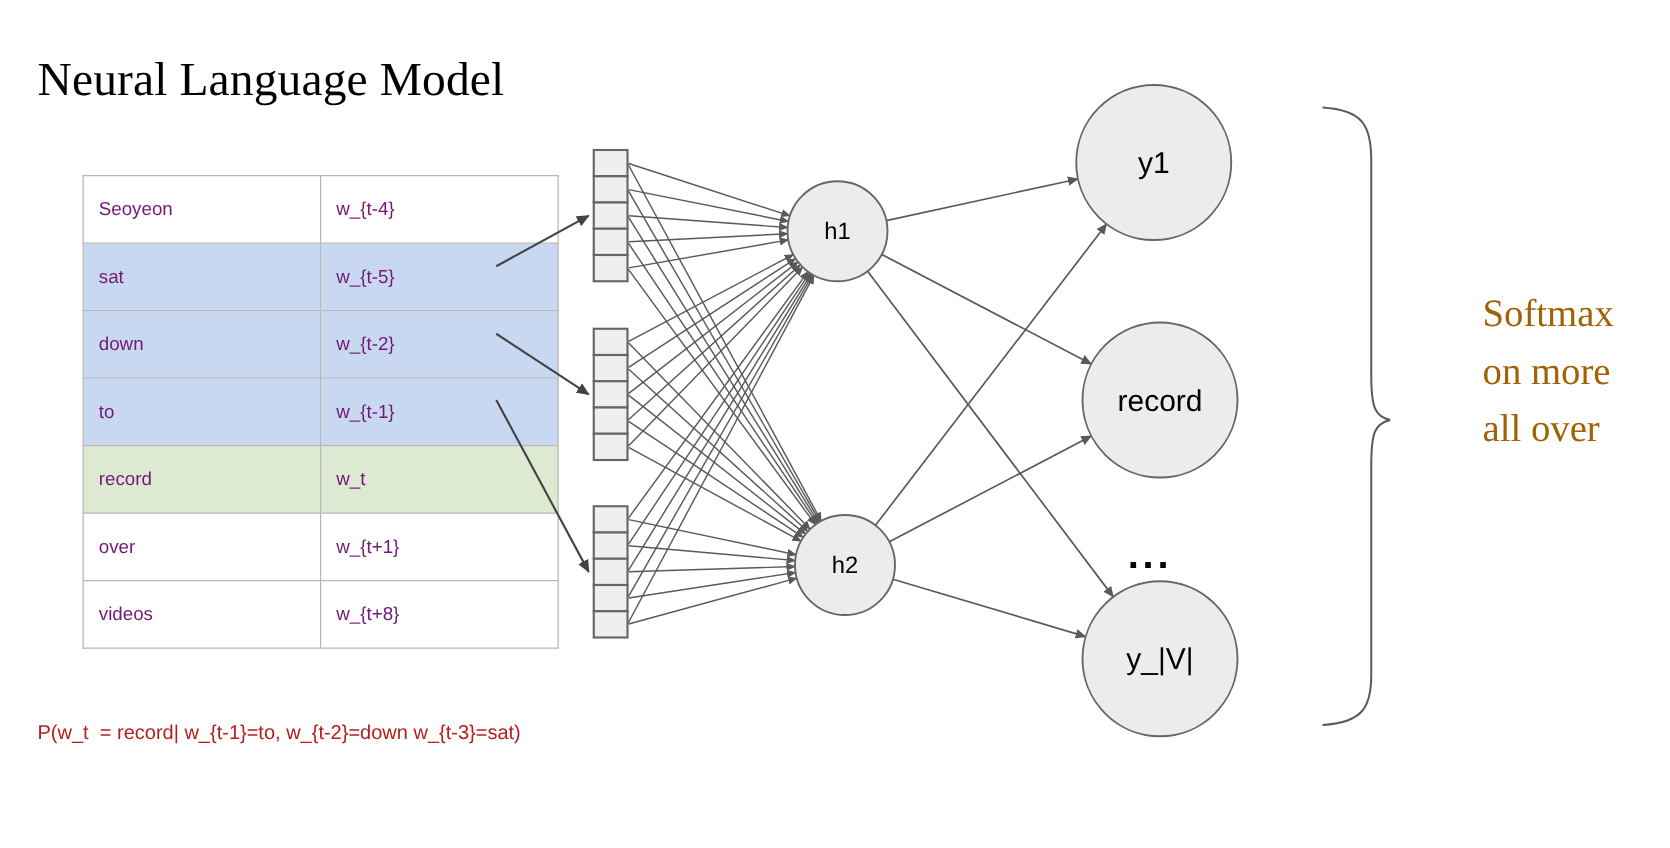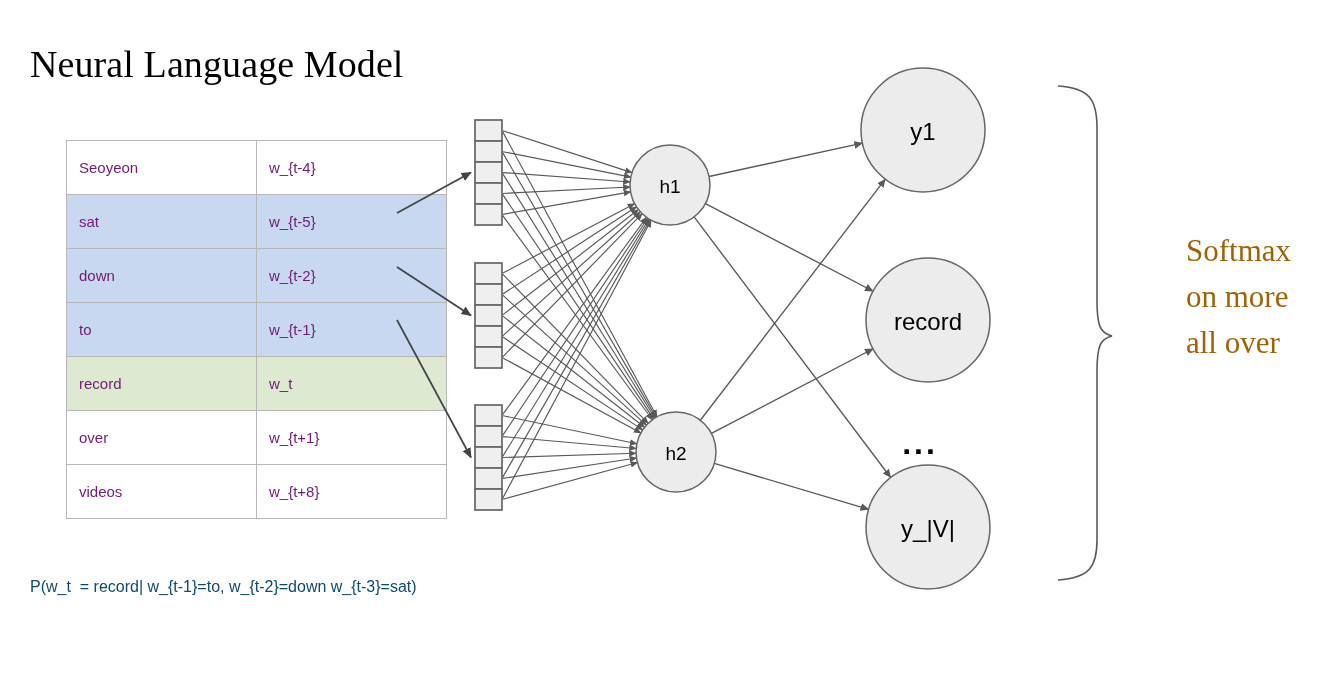--- a/index.html
+++ b/index.html
@@ -122,21 +122,21 @@
   }
   #softmax-note .note-line { display: block; white-space: nowrap; }
 
   
   #prob-caption {
     position: absolute;
     left: 30px;
     top: 578px;
     font-family: "Liberation Sans", sans-serif;
     font-size: 16px;
-    color: #0c4a6e;
+    color: #b91c1c;
     white-space: pre;
   }
 </style>
 </head>
 <body>
 
 <div id="page">
 
   <div id="slide-title">Neural Language Model</div>
 

